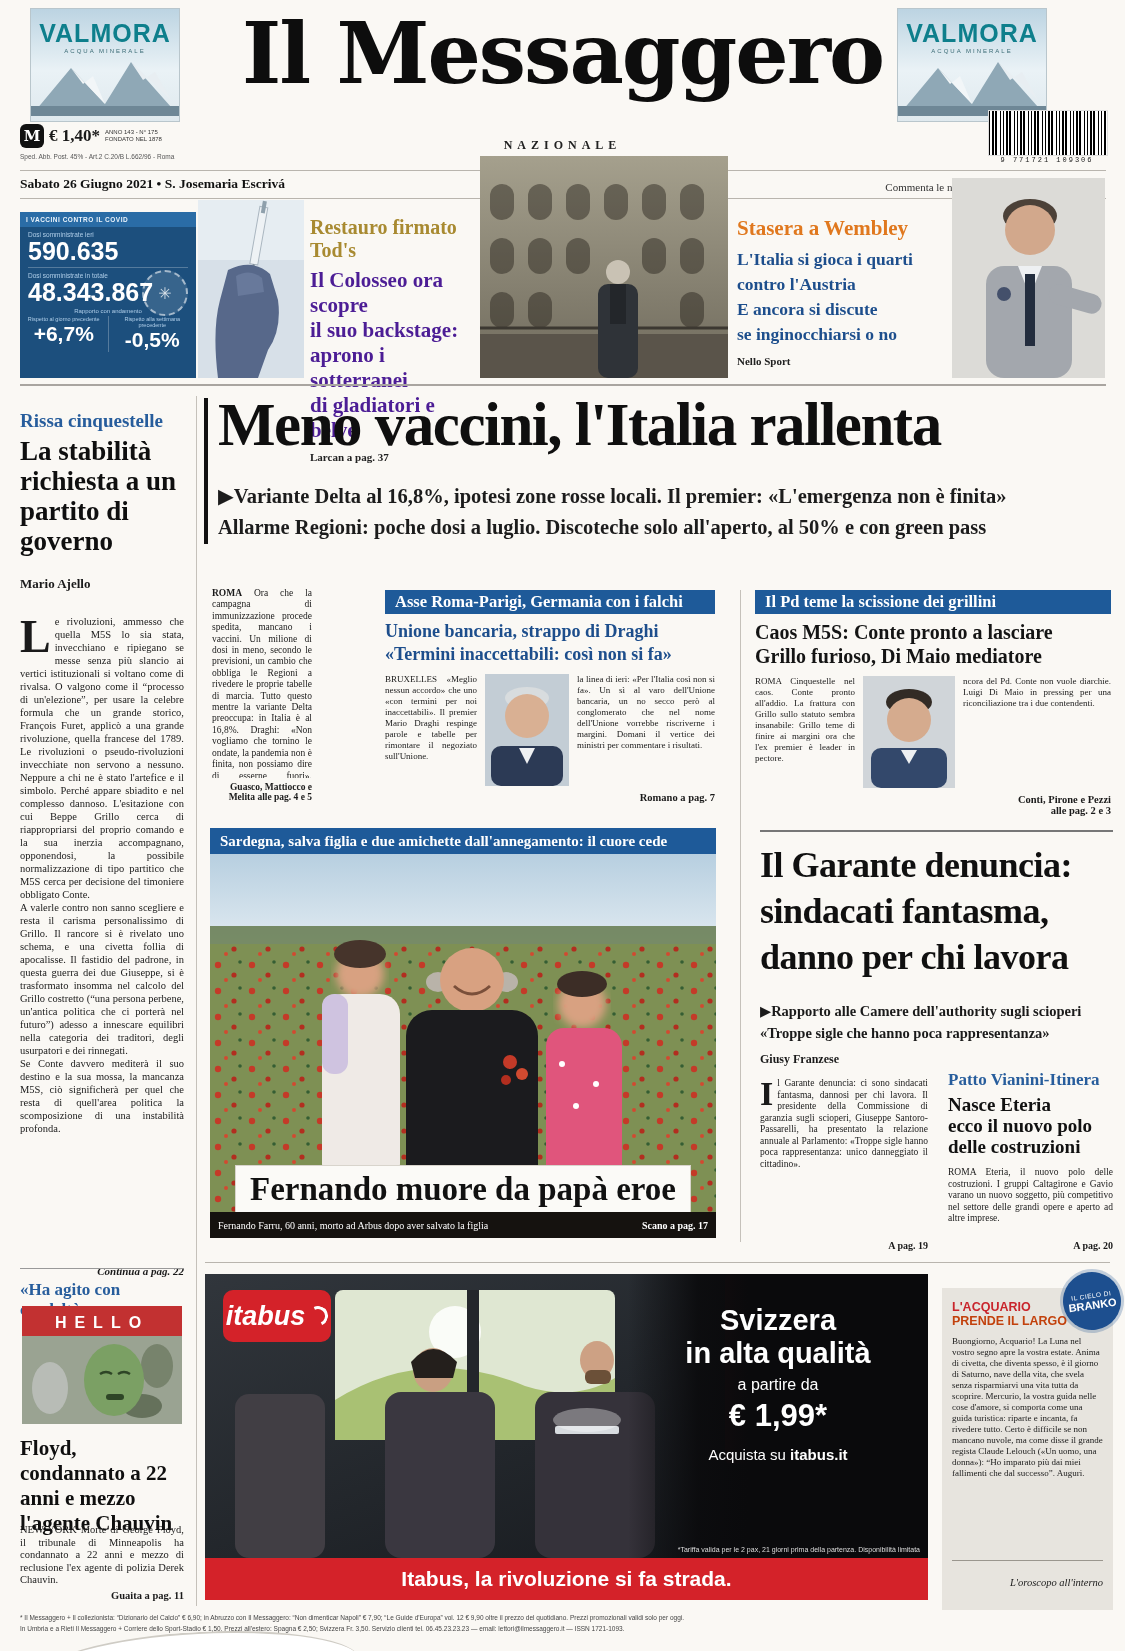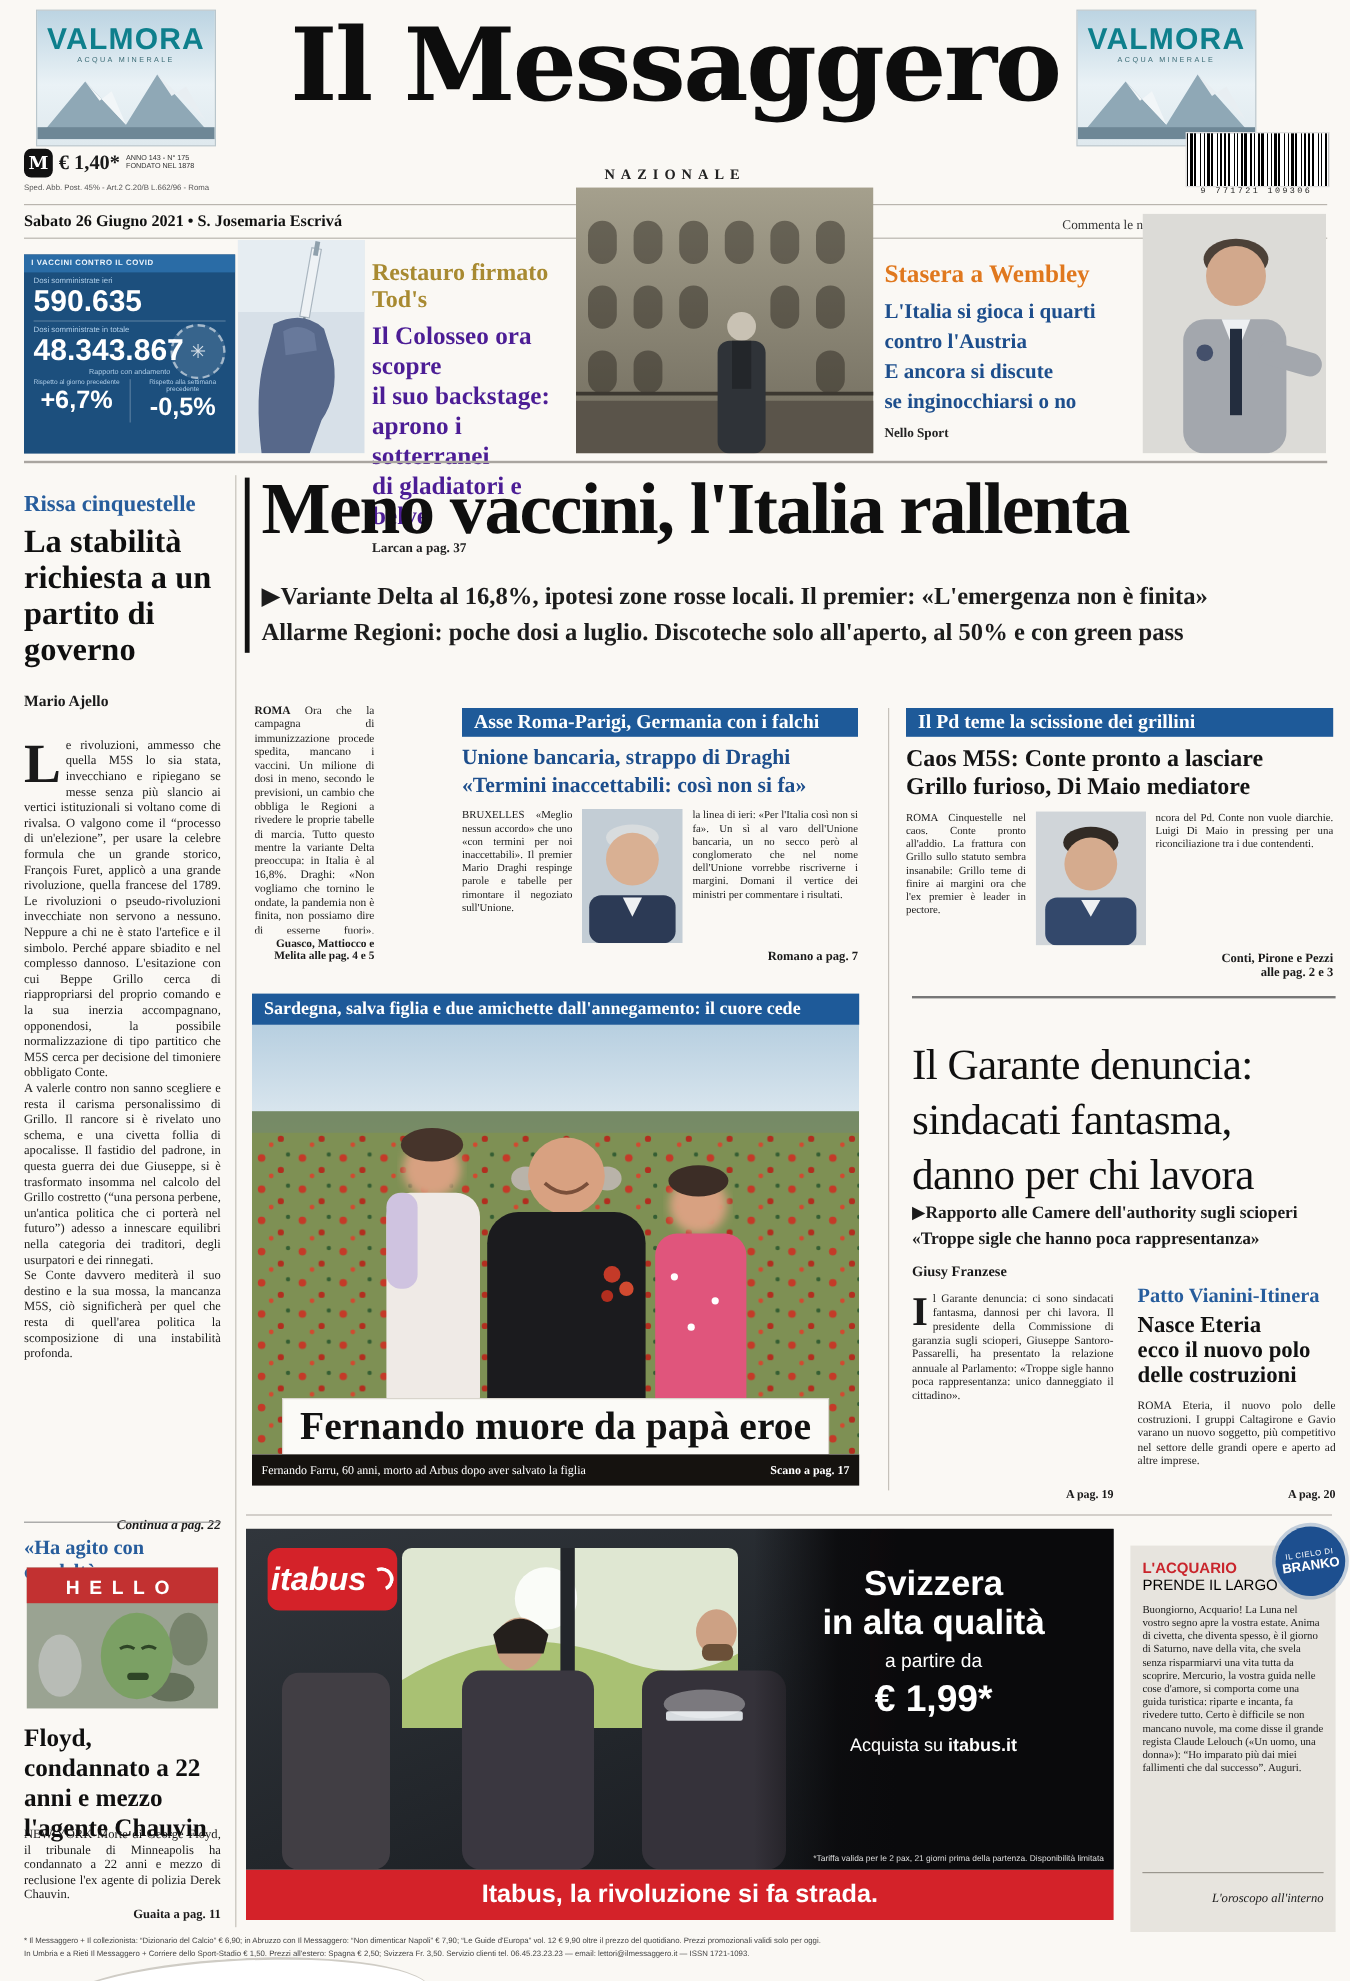--- a/index.html
+++ b/index.html
@@ -76,21 +76,21 @@
   .boxcols{display:flex;gap:8px;margin-top:8px;}
   .bcol{font-size:9px;line-height:11px;text-align:justify;height:118px;overflow:hidden;}
   .bref{font-weight:bold;font-size:10.5px;text-align:right;}
 
   .overlaytitle{background:#fbfaf7;text-align:center;font-weight:bold;font-size:33px;line-height:46px;color:#111;
                 box-shadow:0 0 0 1px #d8d4cc;}
   .capbar{background:#15120f;color:#fff;display:flex;justify-content:space-between;align-items:center;padding:0 8px;}
   .captext{font-size:10px;}
   .capref{font-size:10px;font-weight:bold;}
 
-  .g-h{font-weight:normal;font-size:36px;line-height:46px;letter-spacing:-.5px;color:#101010;margin-top:22px;}
+  .g-h{font-weight:bold;font-size:36px;line-height:46px;letter-spacing:-.5px;color:#101010;}
   .g-sub{font-weight:bold;font-size:14.5px;line-height:22px;color:#1a1a1a;}
   .g-auth{font-weight:bold;font-size:12px;}
   .g-body{font-size:9.5px;line-height:11.5px;text-align:justify;overflow:hidden;}
   .dropcap{float:left;font-weight:bold;font-size:34px;line-height:28px;padding:2px 4px 0 0;}
   .dropcap-big{float:left;font-weight:bold;font-size:46px;line-height:38px;padding:3px 4px 0 0;}
   .sc-k{color:#275d9c;font-weight:bold;font-size:17px;}
   .sc-h{font-weight:bold;font-size:19px;line-height:21px;color:#111;}
 
   
   .lc-k{color:#275d9c;font-weight:bold;font-size:19px;}
@@ -117,21 +117,21 @@
   .ad-l1,.ad-l2{font-weight:bold;font-size:29px;line-height:33px;}
   .ad-sub{font-size:16px;margin-top:6px;}
   .ad-price{font-weight:bold;font-size:31px;margin-top:4px;}
   .ad-cta{font-size:15px;margin-top:12px;}
   .ad-fine{position:absolute;right:8px;bottom:5px;font-size:7px;color:#ddd;font-family:"Liberation Sans",sans-serif;}
   .ad-strip{height:42px;background:#d42229;color:#fff;text-align:center;font-weight:bold;font-size:21px;line-height:42px;
             font-family:"Liberation Sans",sans-serif;}
 
   .horo{left:942px;top:1288px;width:171px;height:322px;background:#e7e4de;box-sizing:border-box;padding:12px 10px;overflow:visible;}
   .h-k1{color:#c9252c;font-weight:bold;font-size:12.5px;font-family:"Liberation Sans",sans-serif;}
-  .h-k2{color:#000000;font-weight:normal;font-size:12.5px;font-family:"Liberation Sans",sans-serif;}
+  .h-k2{color:#c2410c;font-weight:bold;font-size:12.5px;font-family:"Liberation Sans",sans-serif;}
   .h-body{font-size:9px;line-height:11px;margin-top:8px;height:218px;overflow:hidden;}
   .h-sign{border-top:1px solid #9a968e;margin-top:6px;padding-top:16px;text-align:right;font-size:10.5px;font-style:italic;}
   .badge{position:absolute;top:-16px;right:-8px;width:58px;height:58px;border-radius:50%;background:#1d4f8f;
          color:#fff;display:flex;flex-direction:column;align-items:center;justify-content:center;transform:rotate(-8deg);
          font-family:"Liberation Sans",sans-serif;box-shadow:0 0 0 3px rgba(29,79,143,.25);}
   .badge .b1{font-size:6.5px;letter-spacing:.5px;}
   .badge .b2{font-size:11px;font-weight:bold;}
 
   .footer{font-size:6.5px;color:#444;font-family:"Liberation Sans",sans-serif;width:1090px;}
   .curl{left:40px;top:1632px;width:320px;height:70px;background:#fff;border-radius:50%;border-top:2px solid #cfccc5;transform:rotate(-3deg);}

